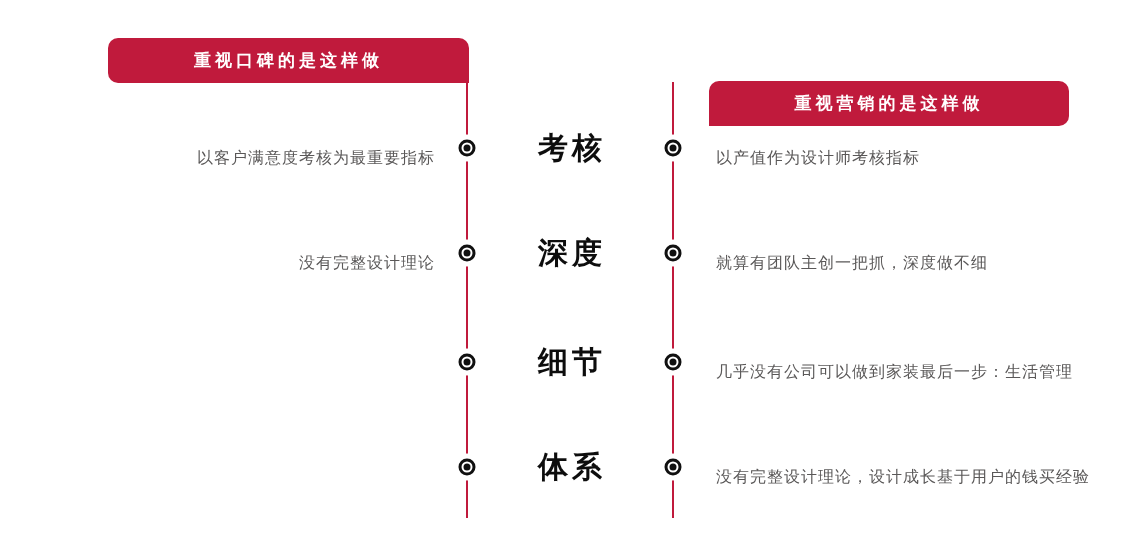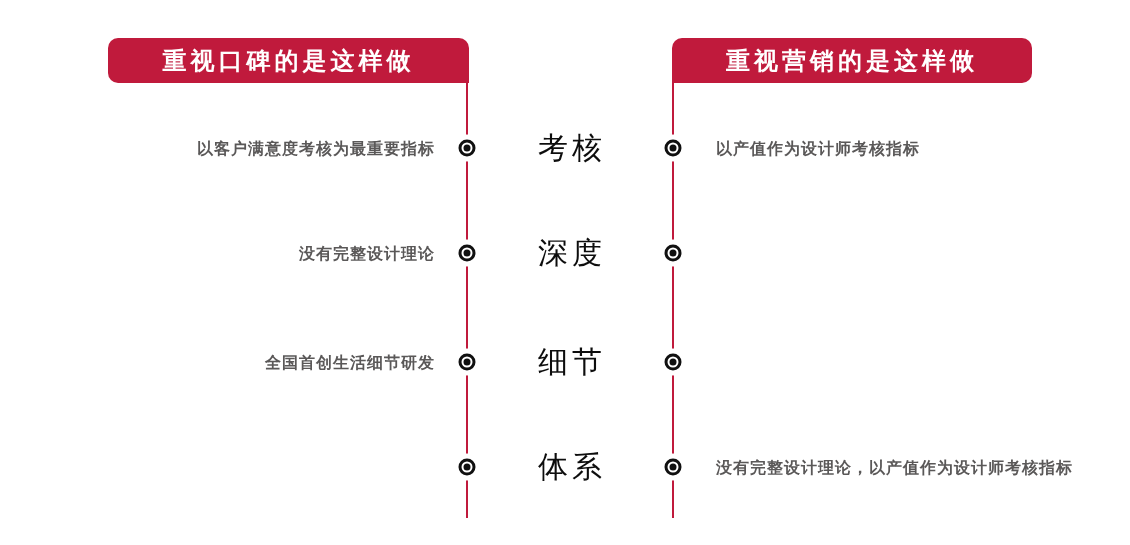--- a/index.html
+++ b/index.html
@@ -16,59 +16,58 @@
     position:relative;
     width:1130px;height:545px;
     background:var(--background);
     overflow:hidden;
   }
   
   .banner{
     position:absolute;top:38px;height:45px;z-index:2;
     background:var(--accent-red);
     color:var(--banner-text);
-    font-size:24px;font-weight:bold;letter-spacing:4px;
+    font-size:17px;font-weight:bold;letter-spacing:4px;
     display:flex;align-items:center;justify-content:center;
     white-space:nowrap;
   }
   .banner-left{left:108px;width:361px;border-radius:10px 10px 0 10px;}
-  .banner-right{left:672px;width:360px;border-radius:10px 10px 10px 0;}
+  .banner-right{left:709px;width:360px;border-radius:10px 10px 10px 0;margin-top:43px;}
   
   .vline{
     position:absolute;top:82px;height:436px;width:2px;
     background:var(--accent-red);z-index:1;
   }
   .vline-left{left:466px;}
   .vline-right{left:672px;}
   
   .row{position:absolute;left:0;width:100%;height:0;}
   .cell{
-    position:absolute;top:0;transform:translateY(-50%);
+    position:absolute;top:9px;transform:translateY(-50%);
     color:var(--body-text);
     font-size:16px;line-height:27px;letter-spacing:1px;
     white-space:nowrap;
-    font-weight:bold;
   }
   .cell-left{right:695px;text-align:right;}
   .cell-right{left:716px;text-align:center;}
   .bullet{
     position:absolute;top:0;transform:translate(-50%,-50%);
     width:17px;height:17px;border-radius:50%;
     border:3px solid #101010;background:#fff;
     box-shadow:0 0 0 5px #fff;
     display:flex;align-items:center;justify-content:center;
     z-index:3;
   }
   .bullet i{display:block;width:7px;height:7px;border-radius:50%;background:#101010;}
   .bullet-l{left:467px;}
   .bullet-r{left:673px;}
   .label{
     position:absolute;left:570px;top:0;transform:translate(-50%,-50%);
     color:var(--label-text);
-    font-size:30px;font-weight:normal;letter-spacing:4px;text-indent:4px;
+    font-size:30px;font-weight:bold;letter-spacing:4px;text-indent:4px;
     white-space:nowrap;z-index:2;
   }
 </style>
 </head>
 <body>
 
 <div class="canvas">
 
   <div class="banner banner-left">重视口碑的是这样做</div>
   <div class="banner banner-right">重视营销的是这样做</div>
@@ -97,46 +96,47 @@
       <div>没有完整设计理论</div>
     </div>
     <div class="bullet bullet-l">
         <i></i>
       </div>
     <div class="label">深度</div>
     <div class="bullet bullet-r">
         <i></i>
       </div>
     <div class="cell cell-right">
+      <div>就算有团队主创一把抓，深度做不细</div>
     </div>
   </div>
 
   <div class="row" style="top:362px">
     <div class="cell cell-left">
-      <div>全国首创生活细节研发</div>
     </div>
     <div class="bullet bullet-l">
         <i></i>
       </div>
     <div class="label">细节</div>
     <div class="bullet bullet-r">
         <i></i>
       </div>
     <div class="cell cell-right">
+      <div>几乎没有公司可以做到家装最后一步：生活管理</div>
     </div>
   </div>
 
   <div class="row" style="top:467px">
     <div class="cell cell-left">
     </div>
     <div class="bullet bullet-l">
         <i></i>
       </div>
     <div class="label">体系</div>
     <div class="bullet bullet-r">
         <i></i>
       </div>
     <div class="cell cell-right">
-      <div>没有完整设计理论，以产值作为设计师考核指标</div>
+      <div>没有完整设计理论，设计成长基于用户的钱买经验</div>
     </div>
   </div>
 
 </div>
 
 </body></html>

